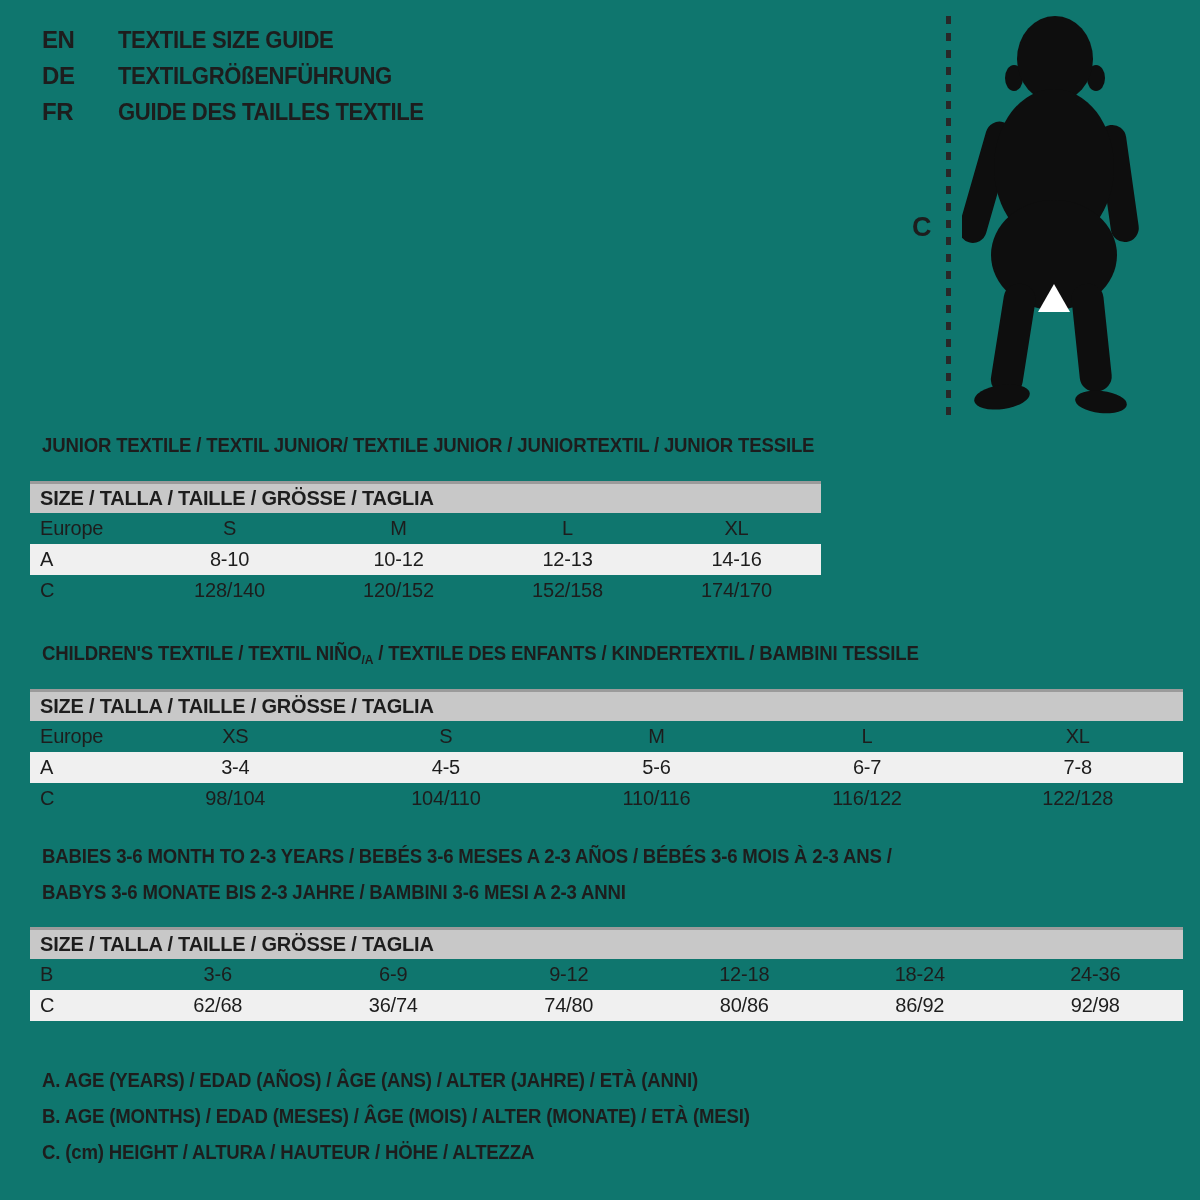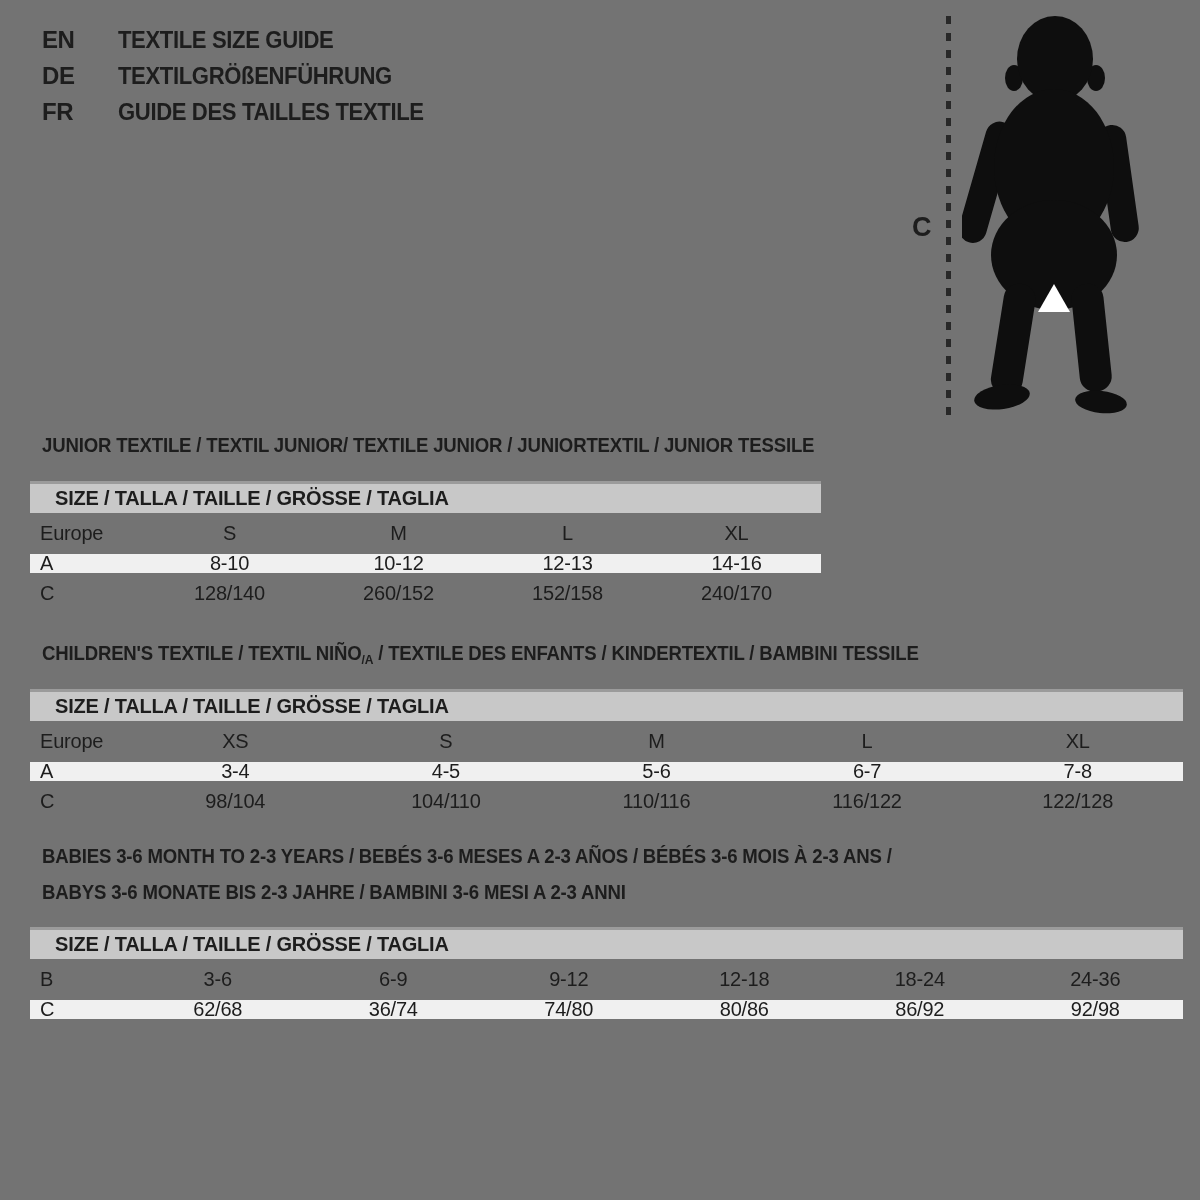--- a/index.html
+++ b/index.html
@@ -1,17 +1,17 @@
 <!DOCTYPE html>
 <html><head>
 <meta charset="utf-8">
 <style>
   html,body{margin:0;padding:0;background:#ffffff;}
   .canvas{
-    position:relative;width:1200px;height:1200px;background:#737373;overflow:hidden;
+    position:relative;width:1200px;height:1200px;background:#0f766e;overflow:hidden;
     font-family:"Liberation Sans", sans-serif;color:#1d1d1d;
   }
   
   .lang-block{position:absolute;left:42px;top:22px;}
   .lang-row{display:flex;height:36px;align-items:center;font-size:24px;font-weight:700;letter-spacing:-0.4px;}
   .lang-code{width:76px;}
   .lang-title{white-space:nowrap;transform:scaleX(0.92);transform-origin:0 50%;}
   
   .measure-line{
     position:absolute;left:946px;top:16px;width:5px;height:400px;
@@ -23,23 +23,23 @@
   .sec-title{
     position:absolute;left:42px;font-size:20px;font-weight:700;letter-spacing:-0.2px;
     white-space:nowrap;transform:scaleX(0.93);transform-origin:0 0;
   }
   .sec-title sub{font-size:13px;vertical-align:-4px;}
   .two-line{line-height:36px;}
   
   .tbl{position:absolute;left:30px;}
   .size-bar{
     height:29px;line-height:29px;border-top:3px solid #9b9b9b;background:#c8c8c8;
-    font-size:20px;font-weight:700;padding-left:25px;letter-spacing:-0.2px;
+    font-size:20px;font-weight:700;padding-left:10px;letter-spacing:-0.2px;
   }
-  .trow{display:flex;height:19px;align-items:center;font-size:20px;letter-spacing:-0.2px;margin-top:11px;}
+  .trow{display:flex;height:31px;align-items:center;font-size:20px;letter-spacing:-0.2px;}
   .trow.shade{background:#f0f0f0;}
   .c0{padding-left:10px;box-sizing:border-box;}
   .tbl-junior .c0{width:115px;}
   .tbl-wide .c0{width:100px;}
   .c{flex:1;text-align:center;}
   
   .notes{position:absolute;left:42px;top:1062px;}
   .note-line{height:36px;line-height:36px;font-size:20px;font-weight:700;letter-spacing:-0.2px;
     white-space:nowrap;transform:scaleX(0.93);transform-origin:0 50%;}
 </style>
@@ -97,23 +97,23 @@
     <div class="trow shade">
       <div class="c0">A</div>
       <div class="c">8-10</div>
       <div class="c">10-12</div>
       <div class="c">12-13</div>
       <div class="c">14-16</div>
     </div>
     <div class="trow">
       <div class="c0">C</div>
       <div class="c">128/140</div>
-      <div class="c">260/152</div>
+      <div class="c">120/152</div>
       <div class="c">152/158</div>
-      <div class="c">240/170</div>
+      <div class="c">174/170</div>
     </div>
   </div>
 
   <div class="sec-title" style="top:642px;"><span>CHILDREN'S TEXTILE / TEXTIL NIÑO</span><sub>/A</sub><span> / TEXTILE DES ENFANTS / KINDERTEXTIL / BAMBINI TESSILE</span></div>
   <div class="tbl tbl-wide" style="top:689px;width:1153px;">
     <div class="size-bar">SIZE / TALLA / TAILLE / GRÖSSE / TAGLIA</div>
     <div class="trow">
       <div class="c0">Europe</div>
       <div class="c">XS</div>
       <div class="c">S</div>
@@ -158,14 +158,19 @@
       <div class="c0">C</div>
       <div class="c">62/68</div>
       <div class="c">36/74</div>
       <div class="c">74/80</div>
       <div class="c">80/86</div>
       <div class="c">86/92</div>
       <div class="c">92/98</div>
     </div>
   </div>
 
+  <div class="notes">
+    <div class="note-line">A. AGE (YEARS) / EDAD (AÑOS) / ÂGE (ANS) / ALTER (JAHRE) / ETÀ (ANNI)</div>
+    <div class="note-line">B. AGE (MONTHS) / EDAD (MESES) / ÂGE (MOIS) / ALTER (MONATE) / ETÀ (MESI)</div>
+    <div class="note-line">C. (cm) HEIGHT / ALTURA / HAUTEUR / HÖHE / ALTEZZA</div>
+  </div>
 
 </div>
 
 </body></html>

